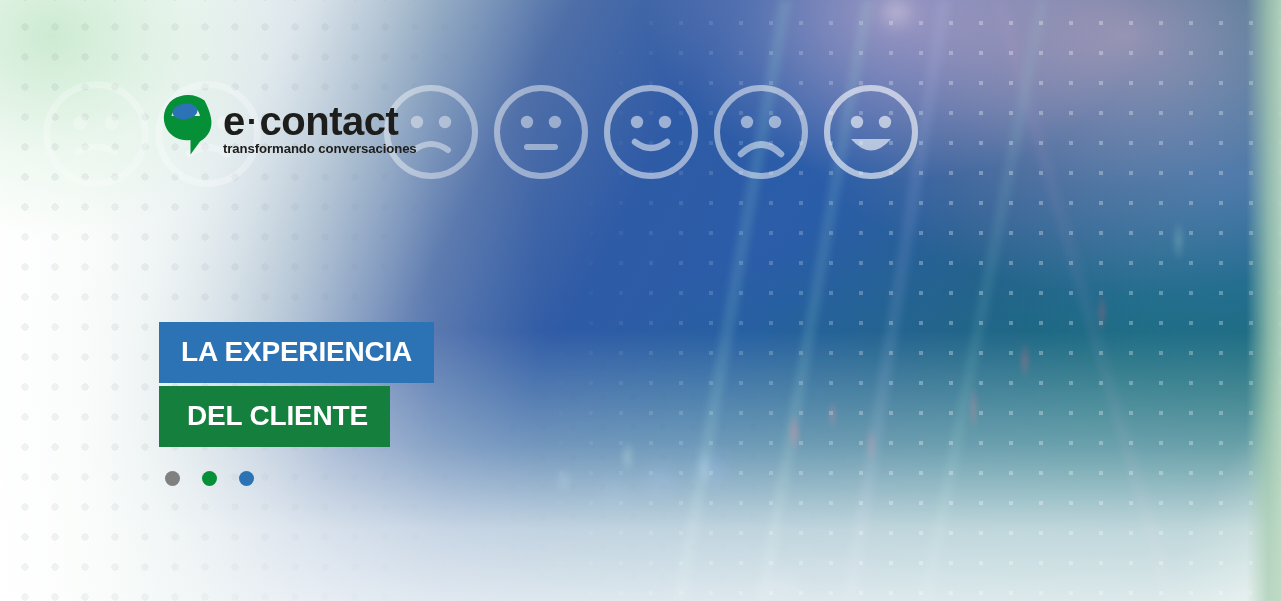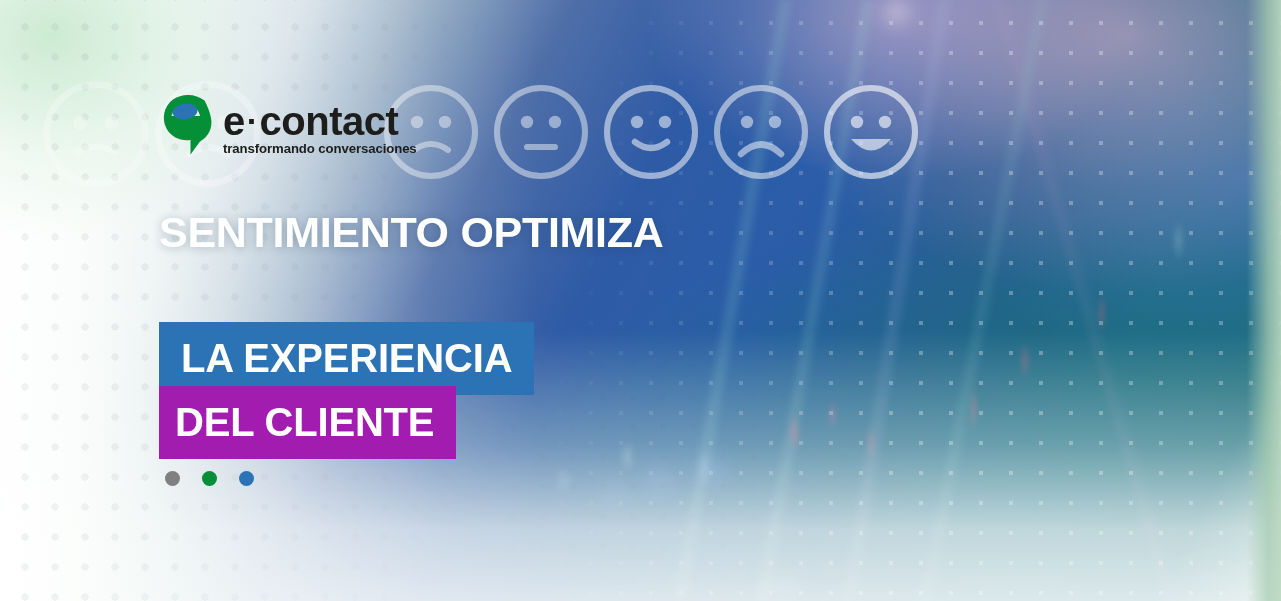--- a/index.html
+++ b/index.html
@@ -151,25 +151,25 @@
     position: absolute; left: 0; top: 206px;
     font-size: 43px; font-weight: 700; line-height: 52px;
     color: #ffffff; letter-spacing: -0.3px;
     text-shadow: 0 1px 10px rgba(30,60,90,0.30);
     white-space: nowrap;
   }
 
   .hl-bar {
     position: absolute; left: 0;
     display: inline-block;
-    color: #ffffff; font-weight: 700; font-size: 40px; line-height: 1;
+    color: #ffffff; font-weight: 700; font-size: 28px; line-height: 1;
     letter-spacing: -0.2px; white-space: nowrap;
   }
   .hl-blue  { top: 322px; background: #2b73b5; padding: 16px 22px 17px 22px; }
-  .hl-green { top: 386px; background: #a21caf; padding: 16px 22px 17px 16px; }
+  .hl-green { top: 386px; background: #15803d; padding: 16px 22px 17px 28px; }
 
   .dots-row {
     position: absolute; left: 6px; top: 471px;
     display: flex; align-items: center; gap: 22px;
   }
   .nav-dot { width: 15px; height: 15px; border-radius: 50%; display: block; }
 </style>
 </head>
 <body>
 
@@ -254,21 +254,20 @@
           <ellipse cx="26" cy="19.5" rx="12.5" ry="7.8" transform="rotate(-7 26 19.5)" fill="#2b73b5"></ellipse>
         </svg>
       </span>
       <span class="logo-text">
         <span class="logo-word"><span>e</span><span class="sep">·</span><span>contact</span></span>
         <span class="logo-tag">transformando conversaciones</span>
       </span>
     </div>
 
     <div class="headline">
-      <div>SENTIMIENTO OPTIMIZA</div>
     </div>
 
     <div class="hl-bar hl-blue">LA EXPERIENCIA</div>
     <div class="hl-bar hl-green">DEL CLIENTE</div>
 
     <div class="dots-row" id="nav-dots">
         <span class="nav-dot" style="background: rgb(128, 128, 128);"></span>
         <span class="nav-dot" style="background: rgb(5, 144, 56);"></span>
         <span class="nav-dot" style="background: rgb(43, 115, 181);"></span>
       </div>

